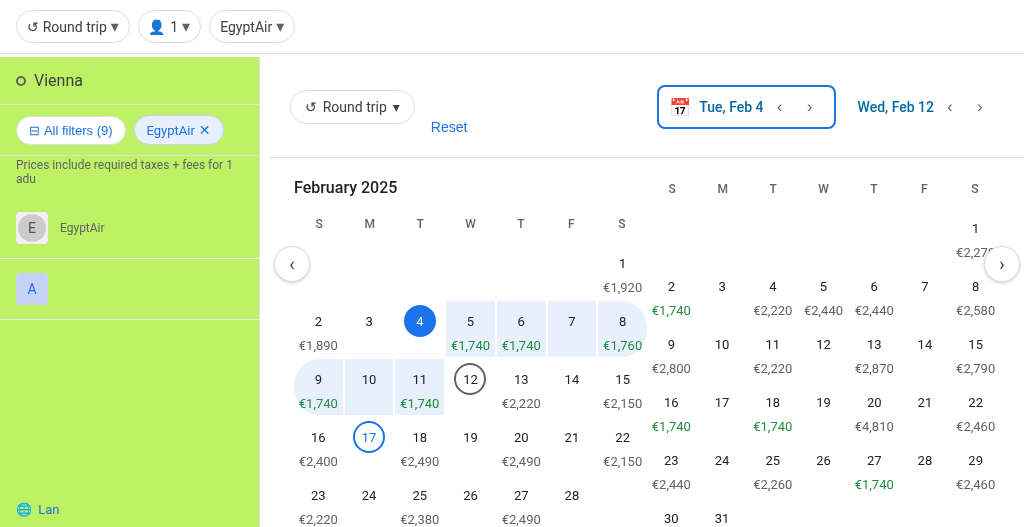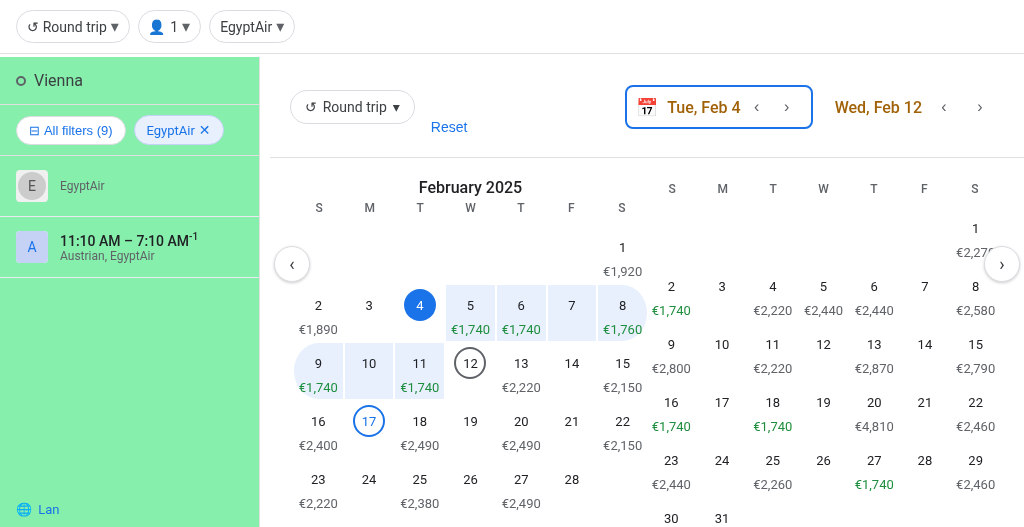--- a/index.html
+++ b/index.html
@@ -16,21 +16,21 @@
       display: flex; align-items: center; gap: 4px;
       padding: 6px 10px; border-radius: 20px;
       border: 1px solid #dadce0; cursor: pointer;
       font-size: 14px; color: #3c4043;
     }
     .chevron-icon { font-size: 16px; color: #5f6368; }
 
     
     .left-panel {
       position: absolute; top: 57px; left: 0; width: 260px; bottom: 0;
-      background: #86efac; border-right: 1px solid #e0e0e0; overflow: hidden;
+      background: #bef264; border-right: 1px solid #e0e0e0; overflow: hidden;
     }
     .search-row {
       display: flex; align-items: center; gap: 8px;
       padding: 14px 16px;
       border-bottom: 1px solid #e0e0e0;
     }
     .circle-icon { width: 10px; height: 10px; border-radius: 50%; border: 2px solid #5f6368; }
     .search-city { font-size: 16px; color: #3c4043; }
 
     .filter-row {
@@ -108,37 +108,37 @@
     .reset-btn {
       font-size: 14px; color: #1a73e8; cursor: pointer;
       background: none; border: none; padding: 8px 4px; margin-top: 40px;
     }
     .date-nav-group {
       display: flex; align-items: center; gap: 2px;
       border: 2px solid #1a73e8; border-radius: 8px;
       padding: 6px 10px; cursor: pointer;
     }
     .date-nav-group .cal-ico { color: #5f6368; font-size: 18px; margin-right: 6px; }
-    .date-label { font-size: 16px; font-weight: 500; color: #a16207; }
+    .date-label { font-size: 14px; font-weight: 500; color: #0369a1; }
     .nav-arrow {
       width: 28px; height: 28px; border-radius: 50%;
       display: flex; align-items: center; justify-content: center;
       cursor: pointer; font-size: 16px; color: #5f6368; border: none; background: none;
     }
     .date-nav-group2 {
-      display: flex; align-items: center; gap: 8px;
+      display: flex; align-items: center; gap: 2px;
       padding: 6px 10px; cursor: pointer;
     }
 
     
     .calendars-row {
       display: flex; gap: 0; padding: 20px 24px;
     }
     .calendar { flex: 1; min-width: 320px; }
-    .cal-month-title { text-align: center; font-size: 16px; font-weight: 500; color: #202124; margin-bottom: 0; }
+    .cal-month-title { font-size: 16px; font-weight: 500; color: #202124; margin-bottom: 16px; }
     .cal-week-headers { display: grid; grid-template-columns: repeat(7, 1fr); margin-bottom: 8px; }
     .cal-day-header { text-align: center; font-size: 12px; color: #5f6368; font-weight: 500; padding: 4px; }
     .cal-grid { display: grid; grid-template-columns: repeat(7, 1fr); gap: 2px; }
     .cal-cell {
       display: flex; flex-direction: column; align-items: center;
       padding: 4px 2px; min-height: 52px; cursor: pointer; border-radius: 4px;
       position: relative;
     }
     .cal-cell.empty { cursor: default; }
     .day-num {
@@ -206,44 +206,39 @@
   <div class="filter-row">
     <button class="filter-btn">
       <span>⊟</span>
       <span>All filters (9)</span>
     </button>
     <div class="airline-chip">
       <span>EgyptAir</span>
       <span class="chip-x">✕</span>
     </div>
   </div>
+  <div class="flights-sub">Prices include required taxes + fees for 1 adu</div>
 
   <div class="flight-card">
     <div class="airline-logo" style="background:#f0f0f0; font-size:22px;">
       <svg width="32" height="32" viewBox="0 0 32 32">
           <circle cx="16" cy="16" r="14" fill="#ccc"></circle>
           <text x="16" y="21" text-anchor="middle" font-size="14" fill="#555">E</text>
         </svg>
     </div>
     <div>
       <div class="flight-name">EgyptAir</div>
     </div>
   </div>
   <div class="flight-card">
     <div class="airline-logo" style="background:#e8f0fe;">
       <svg width="32" height="32" viewBox="0 0 32 32">
           <rect width="32" height="32" rx="4" fill="#c5d2f6"></rect>
           <text x="16" y="21" text-anchor="middle" font-size="14" fill="#1a73e8">A</text>
         </svg>
-    </div>
-    <div>
-      <div class="flight-time">
-        <span>11:10 AM – 7:10 AM</span><sup style="font-size:10px;">-1</sup>
-      </div>
-      <div class="flight-name">Austrian, EgyptAir</div>
     </div>
   </div>
 
   <div class="lang-btn">
     <span>🌐</span>
     <span>Lan</span>
   </div>
 </div>
 
 <div class="main-panel">

